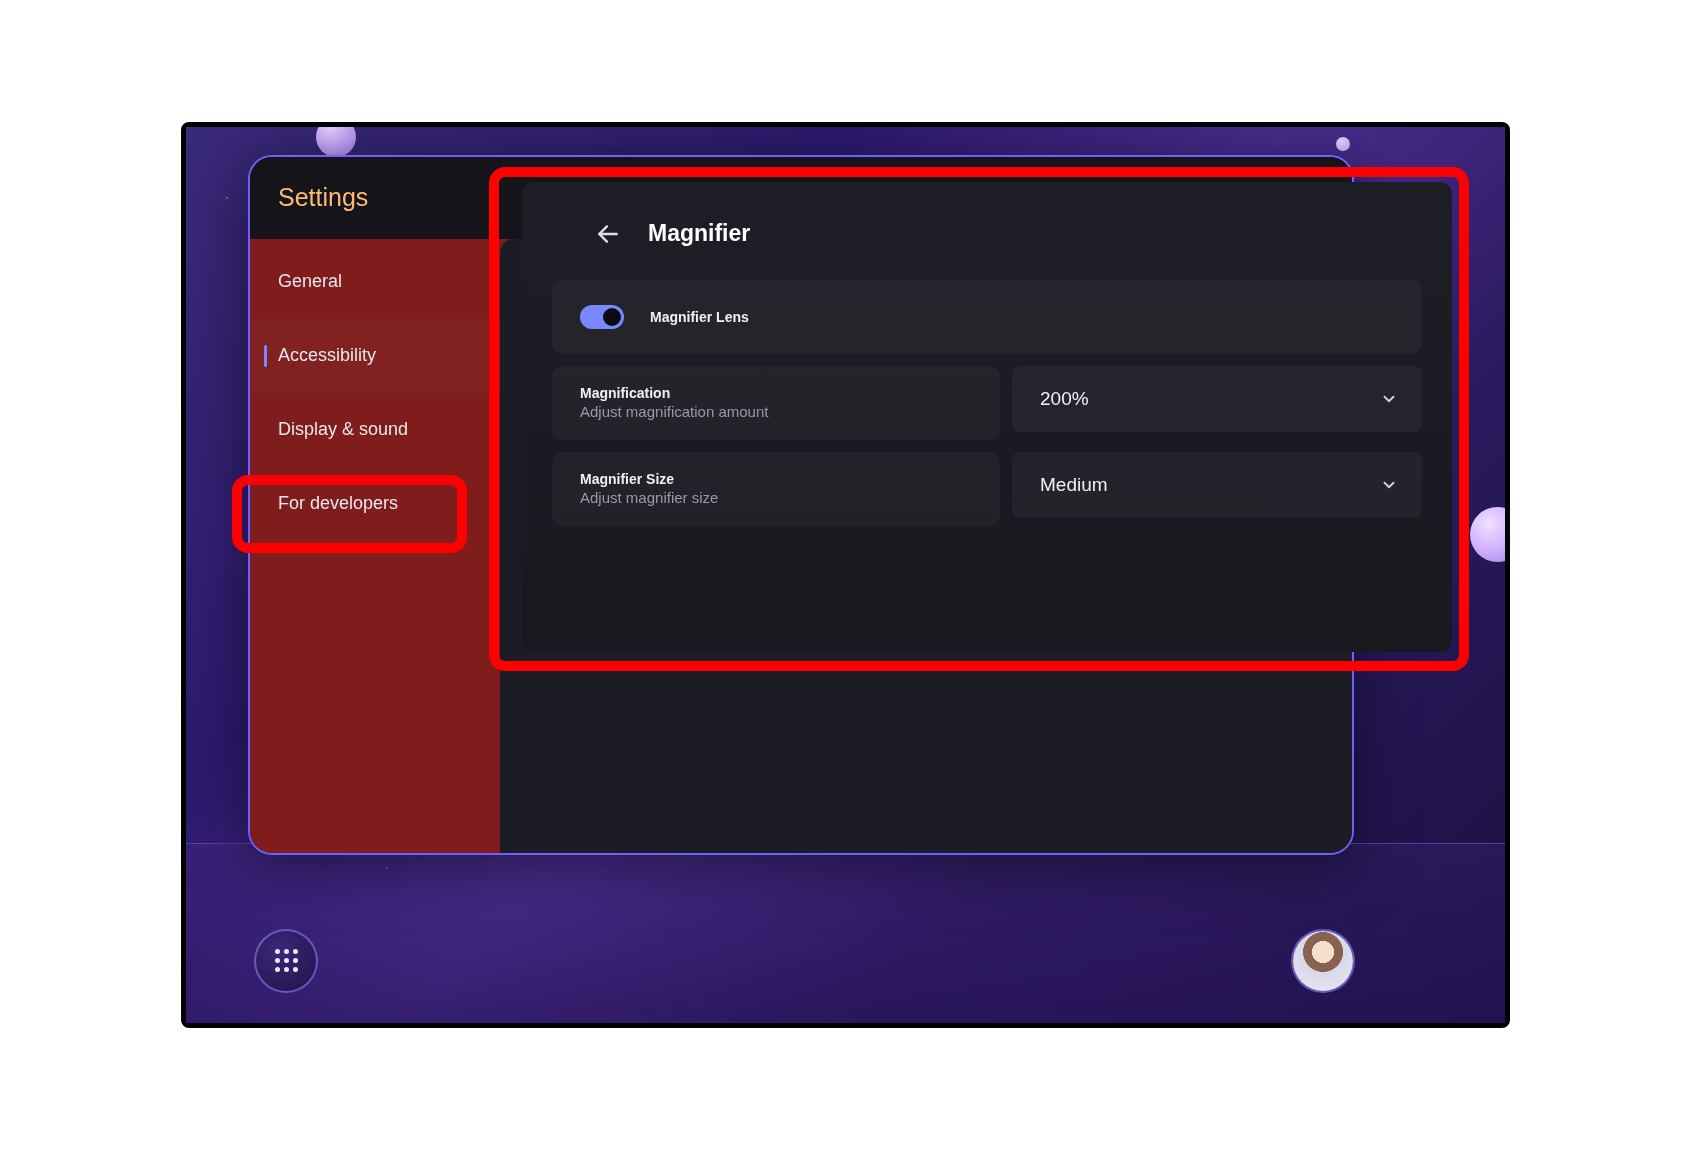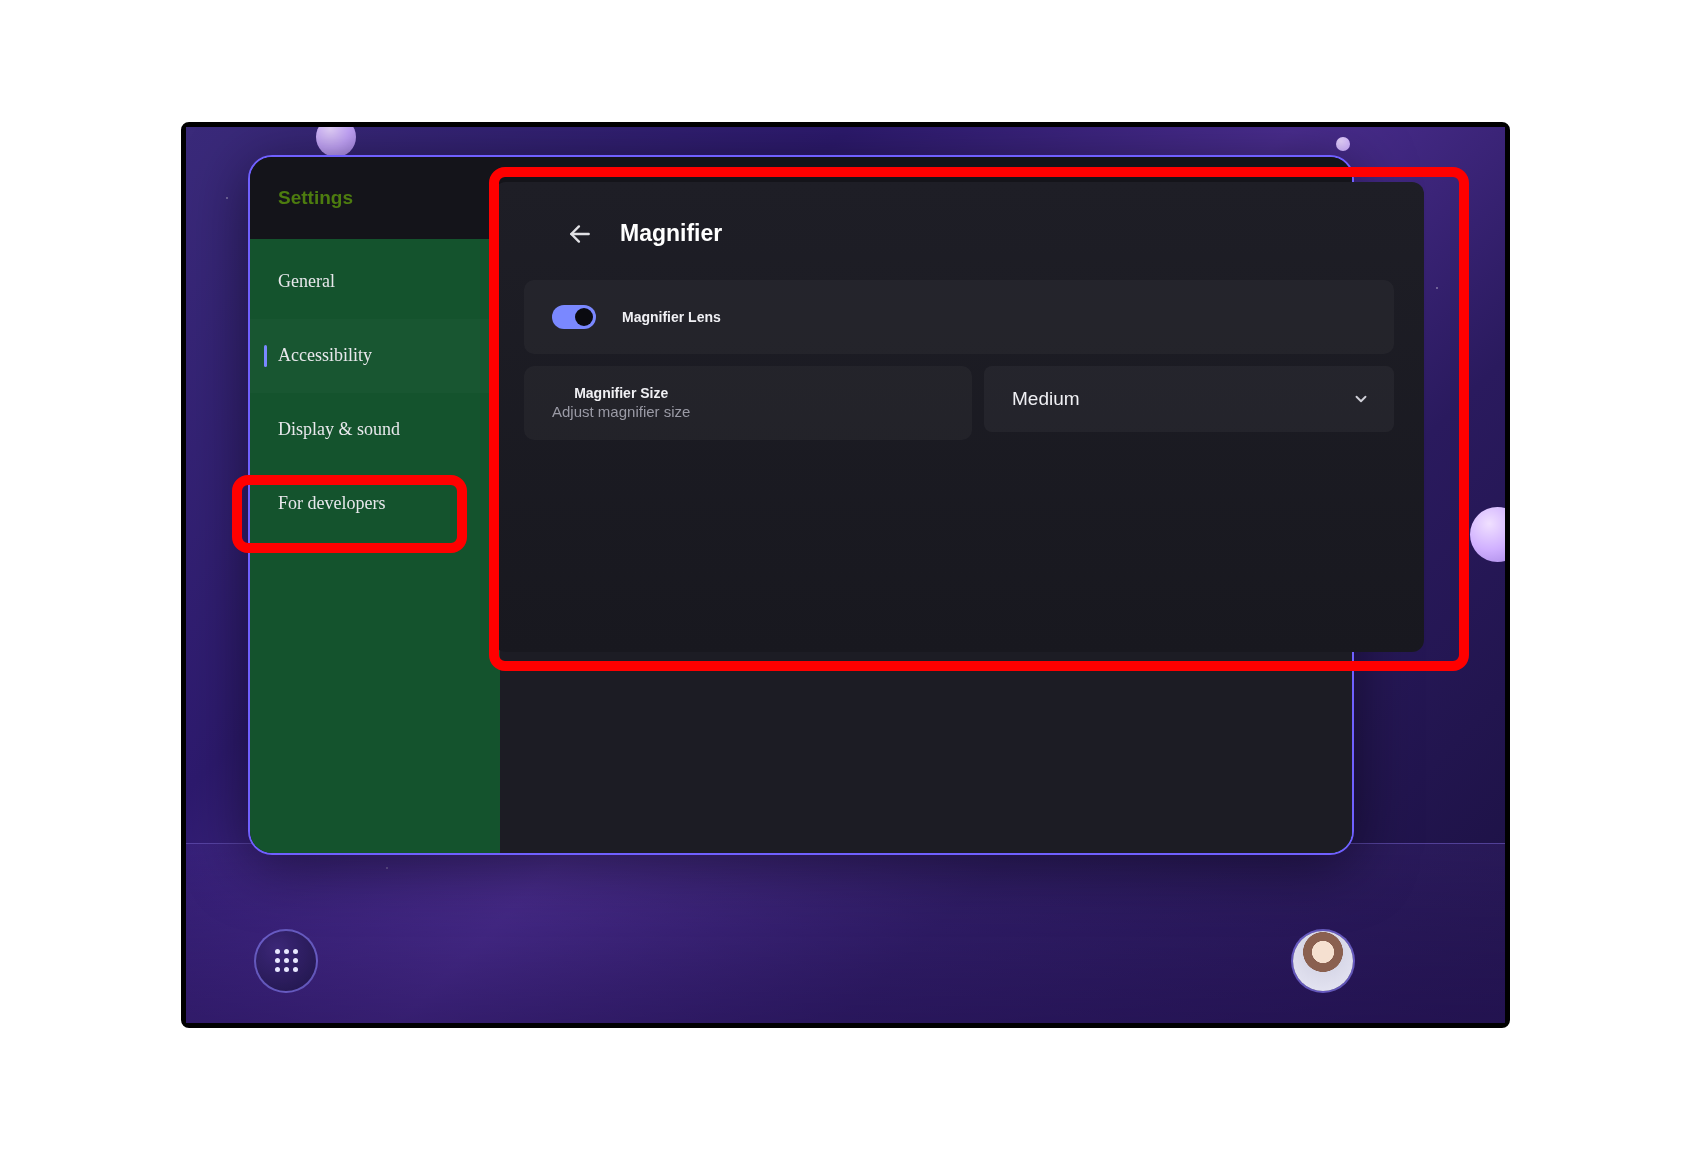--- a/index.html
+++ b/index.html
@@ -70,29 +70,28 @@
       box-shadow: 0 10px 60px rgba(0,0,0,0.5);
     }
     .window-header {
       height: 82px;
       display: flex;
       align-items: center;
       padding: 0 28px;
       background: #14141a;
     }
     .window-title {
-      color: #4d7c0f;
-      font-size: 19px;
-      font-weight: 700;
+      color: #fdba74;
+      font-size: 25px;
+      font-weight: 400;
     }
     .window-body {
       flex: 1;
       display: flex;
-      background: #14532d;
-      font-family: Liberation Serif, serif;
+      background: #7f1d1d;
     }
     .sidebar {
       width: 250px;
       padding-top: 6px;
     }
     .sidebar-item {
       height: 74px;
       display: flex;
       align-items: center;
       padding: 0 28px;
@@ -133,26 +132,25 @@
       width: 235px; height: 78px;
     }
     .hl-content {
       top: 40px; left: 303px;
       width: 980px; height: 504px;
     }
 
     
     .magnifier-panel {
       position: absolute;
-      top: 55px; left: 308px;
+      top: 55px; left: 336px;
       width: 930px; height: 470px;
       background: linear-gradient(180deg, #1e1e26 0%, #18181f 100%);
       border-radius: 12px;
       padding: 30px 30px;
-      text-align: center;
     }
     .panel-header {
       display: flex;
       align-items: center;
       gap: 24px;
       margin: 6px 0 30px 40px;
     }
     .back-arrow {
       width: 32px; height: 32px;
       display: flex; align-items: center; justify-content: center;
@@ -333,20 +331,34 @@
         <div class="panel-title">Magnifier</div>
       </div>
 
       <div class="setting-row">
         <div class="left">
           <div class="toggle"></div>
           <div class="setting-label">Magnifier Lens</div>
         </div>
       </div>
 
+      <div class="setting-row split">
+        <div class="info">
+          <div class="setting-col">
+            <div class="setting-label">Magnification</div>
+            <div class="setting-sub">Adjust magnification amount</div>
+          </div>
+        </div>
+        <div class="dropdown">
+          <span>200%</span>
+          <svg class="chevron" viewBox="0 0 24 24" fill="none" stroke="currentColor" stroke-width="2.5" stroke-linecap="round" stroke-linejoin="round">
+                <polyline points="6 9 12 15 18 9"></polyline>
+              </svg>
+        </div>
+      </div>
 
       <div class="setting-row split">
         <div class="info">
           <div class="setting-col">
             <div class="setting-label">Magnifier Size</div>
             <div class="setting-sub">Adjust magnifier size</div>
           </div>
         </div>
         <div class="dropdown">
           <span>Medium</span>

